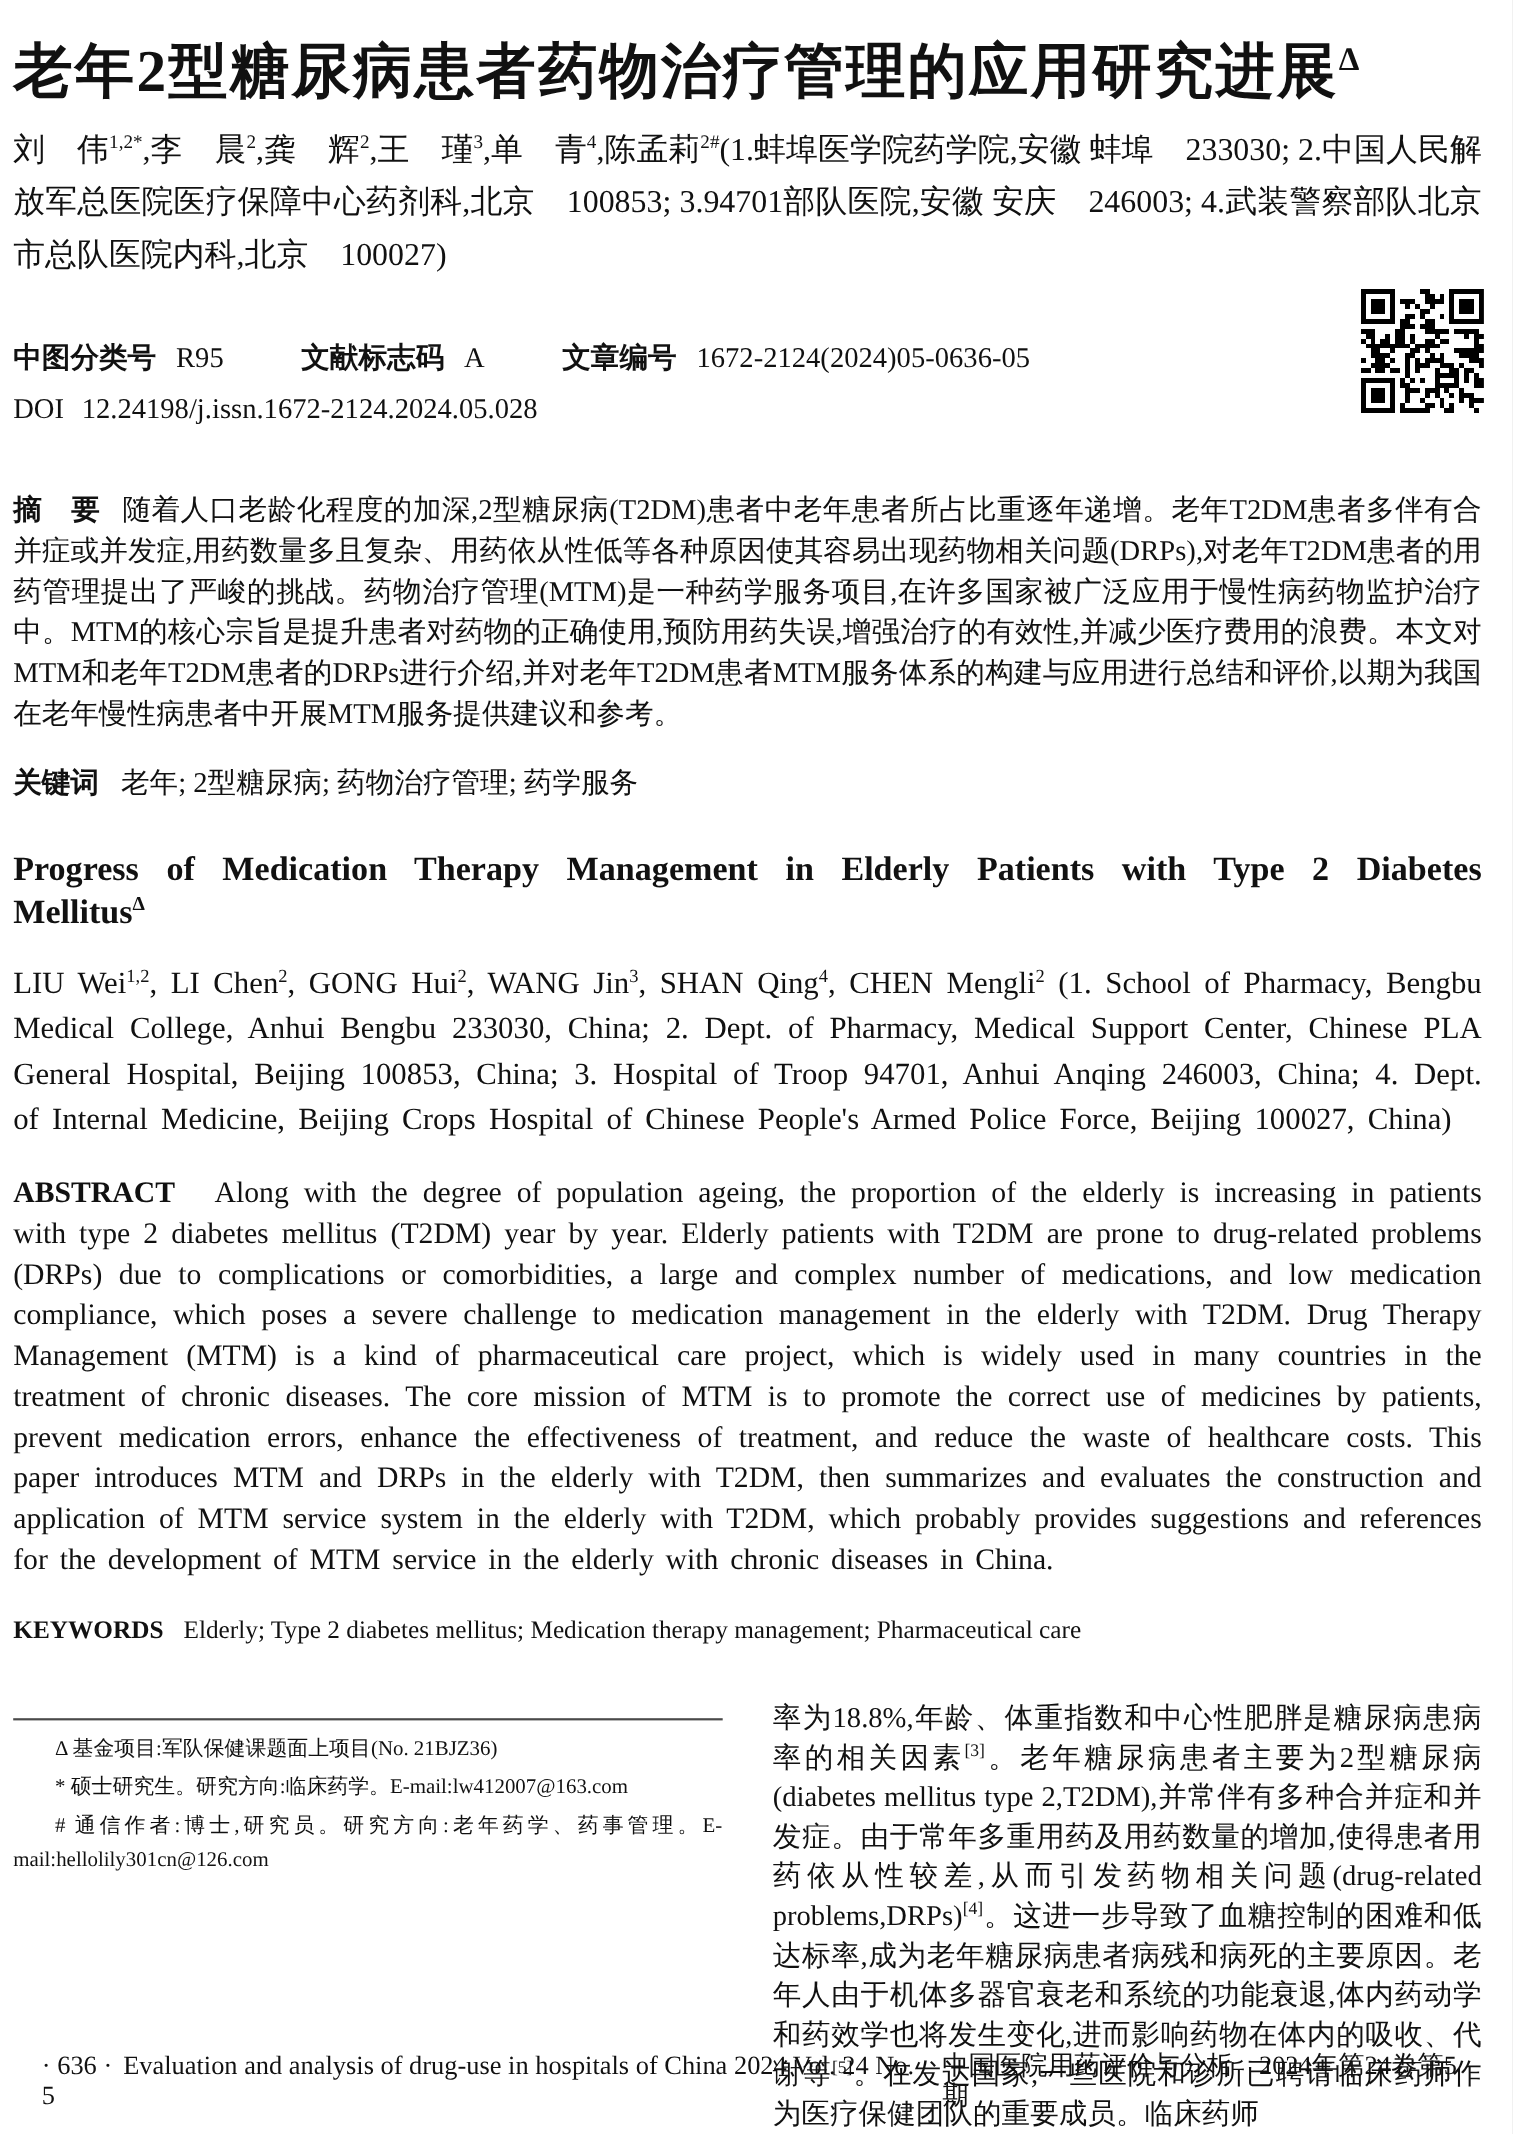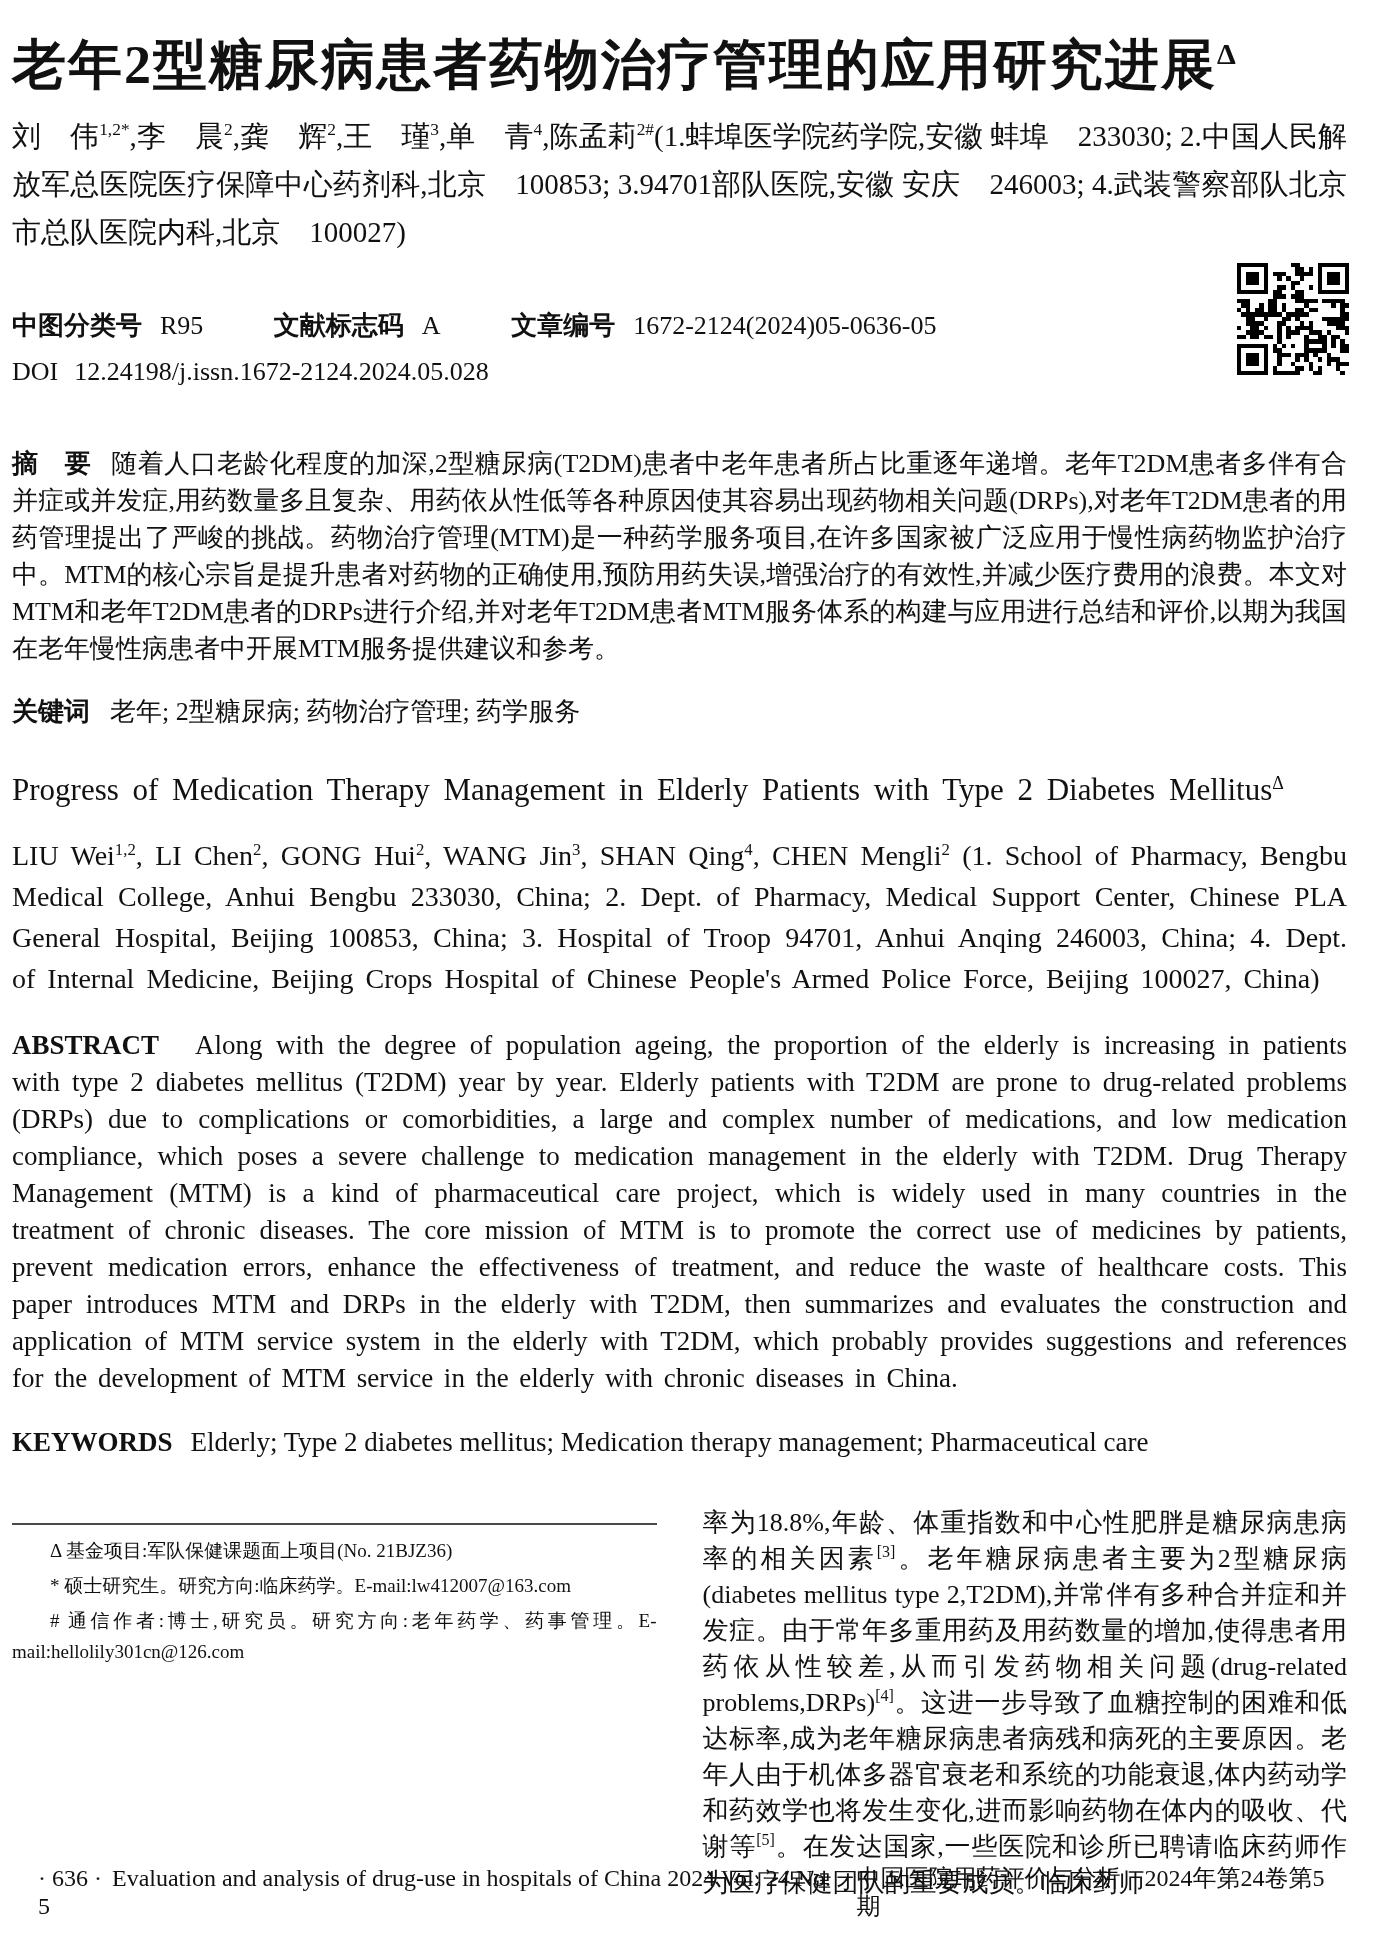--- a/index.html
+++ b/index.html
@@ -37,28 +37,28 @@
   .doi-row .doi-label{margin-right:16px;}
 
   .qr{position:absolute;top:262px;right:26px;width:112px;height:114px;}
 
   .abstract-cn{margin-top:58px;font-size:26px;line-height:37px;text-align:justify;}
   .abstract-cn .heiti{margin-right:20px;}
   .keywords-cn{margin-top:2px;font-size:26px;line-height:37px;text-align:justify;}
   .keywords-cn .heiti{margin-right:20px;}
 
   .title-en{
-    margin-top:40px;font-size:31px;font-weight:normal;line-height:39px;
+    margin-top:40px;font-size:31px;font-weight:bold;line-height:39px;
     text-align:justify;word-spacing:6px;
   }
   .title-en sup{font-size:18px;}
   .authors-en{margin-top:12px;font-size:28px;line-height:41px;text-align:justify;word-spacing:5px;}
   .abstract-en{margin-top:20px;font-size:27px;line-height:37px;text-align:justify;word-spacing:4px;}
   .abstract-en .lbl{font-weight:bold;margin-right:36px;}
-  .keywords-en{margin-top:1px;font-size:27px;line-height:37px;text-align:justify;}
+  .keywords-en{margin-top:1px;font-size:23px;line-height:37px;text-align:justify;}
   .keywords-en .lbl{font-weight:bold;margin-right:18px;}
 
   .columns{display:flex;gap:46px;margin-top:44px;}
   .col{flex:1;min-width:0;}
   .body-par{font-size:26px;line-height:36px;text-align:justify;margin:0;}
   .indent{text-indent:2em;}
   .ref{font-size:16px;}
 
   .footnote-block{margin-top:18px;border-top:2px solid #4a4a4a;padding-top:10px;}
   .footnote-block p{margin:0 0 4px 0;font-size:19px;line-height:31px;text-indent:2em;text-align:justify;}

